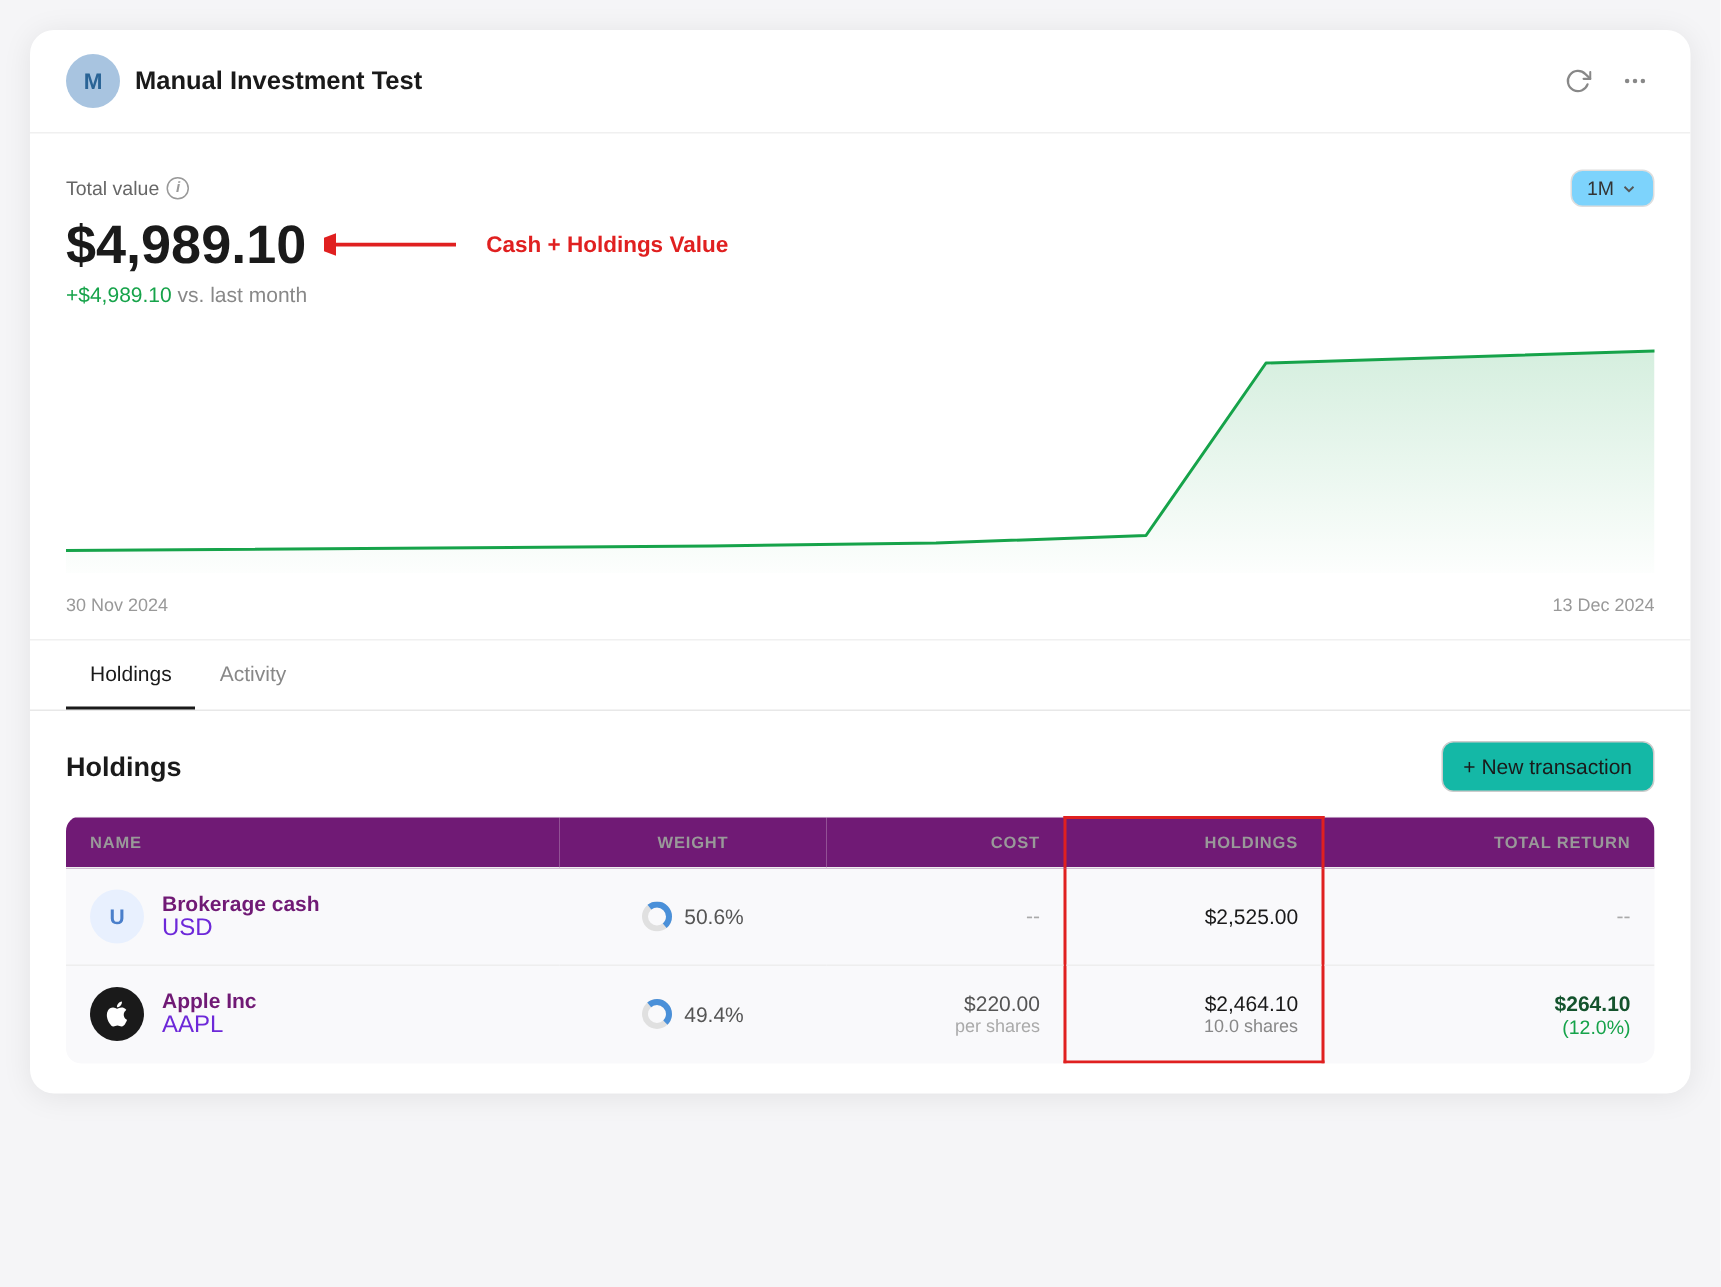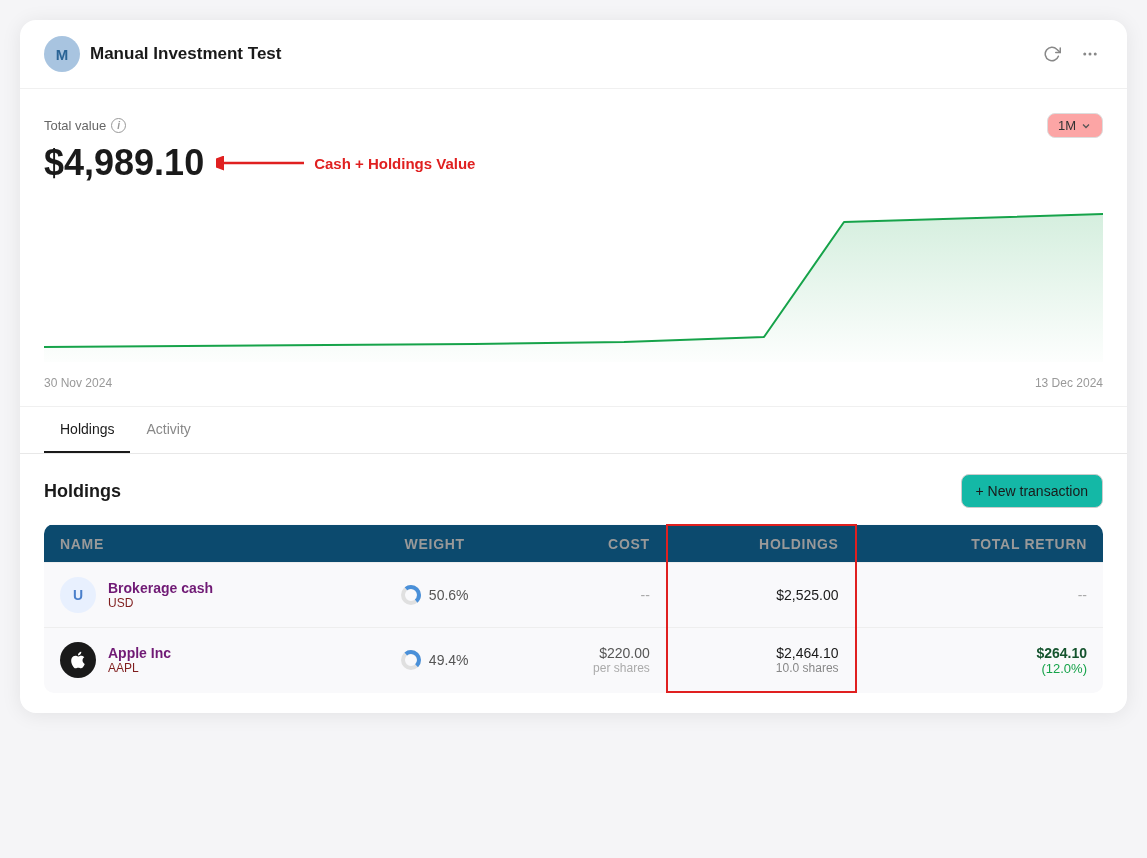--- a/index.html
+++ b/index.html
@@ -100,36 +100,36 @@
     .period-selector {
       display: flex;
       align-items: center;
       gap: 4px;
       border: 1px solid #ddd;
       border-radius: 8px;
       padding: 4px 10px;
       font-size: 13px;
       color: #333;
       cursor: pointer;
-      background: #fca5a5;
+      background: #7dd3fc;
       justify-content: center;
     }
     .total-amount {
       font-size: 36px;
       font-weight: 700;
       color: #1a1a1a;
       margin: 4px 0;
       display: flex;
       align-items: center;
       gap: 12px;
     }
     .annotation-arrow {
       display: flex;
       align-items: center;
-      gap: 8px;
+      gap: 18px;
     }
     .annotation-label {
       color: #e02020;
       font-size: 15px;
       font-weight: 600;
     }
     .change-row {
       font-size: 14px;
       margin-bottom: 8px;
     }
@@ -205,25 +205,25 @@
     .holdings-table {
       width: 100%;
       border-collapse: collapse;
       background: #f9f9fb;
       border-radius: 10px;
       overflow: hidden;
     }
     .holdings-table thead tr th {
       text-align: left;
       padding: 10px 16px;
-      font-size: 14px;
+      font-size: 11px;
       font-weight: 600;
       color: #999;
       letter-spacing: 0.05em;
-      background: #0c4a6e;
+      background: #701a75;
       text-transform: uppercase;
     }
     .holdings-table thead tr th:nth-child(2),
     .holdings-table thead tr th:nth-child(3) {
       text-align: center;
     }
     .holdings-table thead tr th:nth-child(4),
     .holdings-table thead tr th:nth-child(5) {
       text-align: right;
     }
@@ -245,21 +245,21 @@
       font-weight: 700;
       font-size: 14px;
     }
     .asset-icon-usd { background: #e8f0fe; color: #4a7fcb; }
     .asset-icon-aapl {
       background: #1a1a1a;
       color: #fff;
       font-size: 18px;
     }
     .asset-name { font-size: 14px; font-weight: 600; color: #701a75; }
-    .asset-ticker { font-size: 12px; color: #7f1d1d; }
+    .asset-ticker { font-size: 16px; color: #6d28d9; }
     .weight-cell {
       text-align: center;
       display: flex;
       align-items: center;
       gap: 8px;
       justify-content: center;
     }
     .donut-icon {
       width: 20px;
       height: 20px;
@@ -322,20 +322,24 @@
             <marker id="arrowhead" markerWidth="8" markerHeight="6" refX="0" refY="3" orient="auto">
               <polygon points="0 0, 8 3, 0 6" fill="#e02020"></polygon>
             </marker>
           </defs>
           <line x1="88" y1="14" x2="8" y2="14" stroke="#e02020" stroke-width="2.5" marker-end="url(#arrowhead)"></line>
         </svg>
         <span class="annotation-label">Cash + Holdings Value</span>
       </div>
     </div>
 
+    <div class="change-row">
+      <span class="change-positive">+$4,989.10</span>
+      <span class="change-muted"> vs. last month</span>
+    </div>
 
     <div class="chart-wrap">
       <svg width="100%" height="170" viewBox="0 0 1059 170" preserveAspectRatio="none">
         <defs>
           <linearGradient id="chartGrad" x1="0" y1="0" x2="0" y2="1">
             <stop offset="0%" stop-color="#16a34a" stop-opacity="0.18"></stop>
             <stop offset="100%" stop-color="#16a34a" stop-opacity="0.01"></stop>
           </linearGradient>
         </defs>
 

